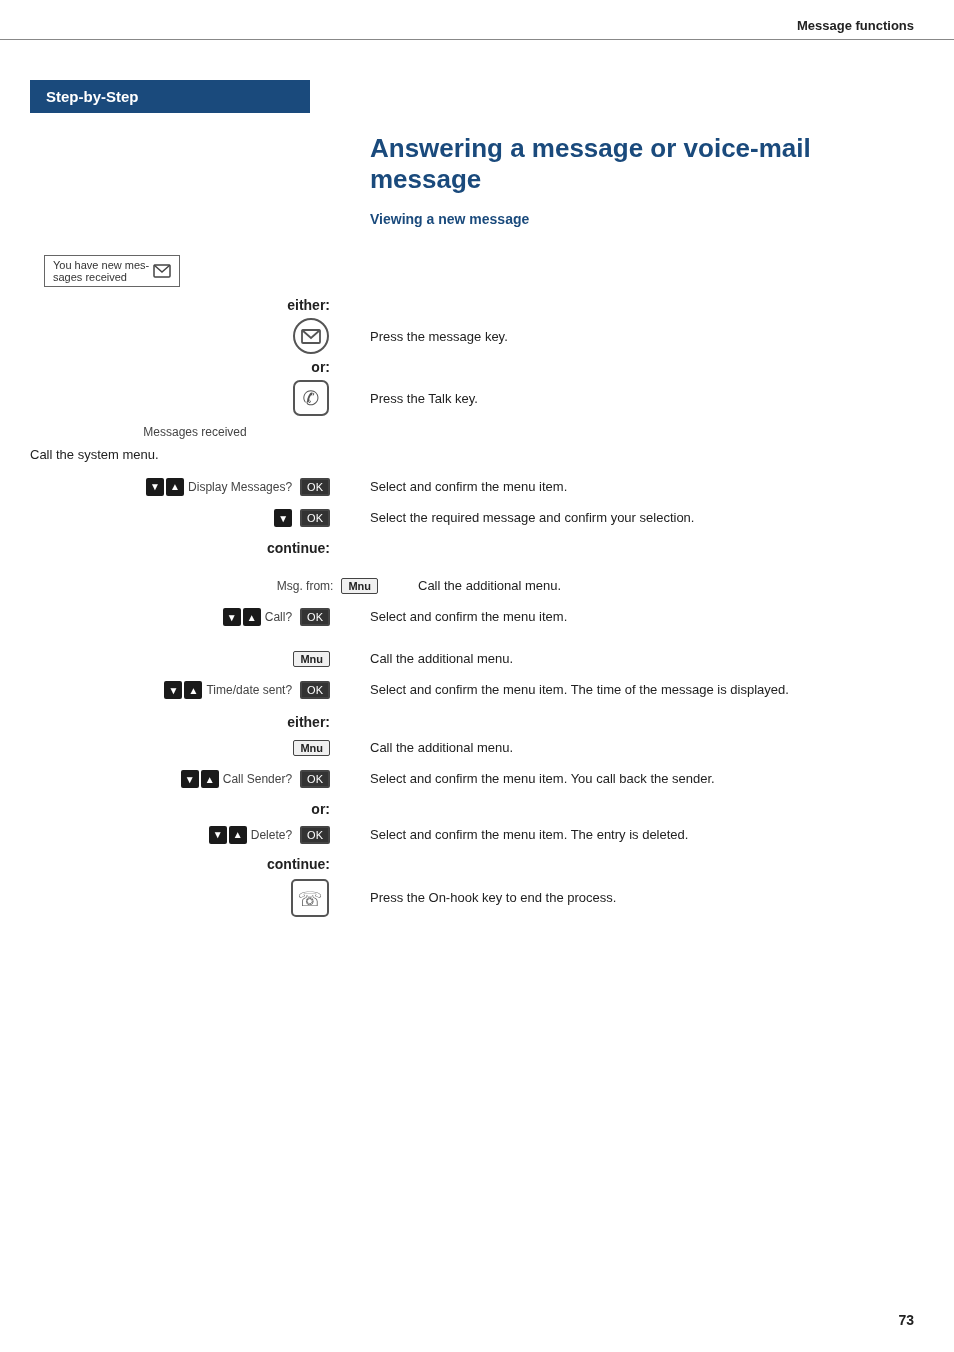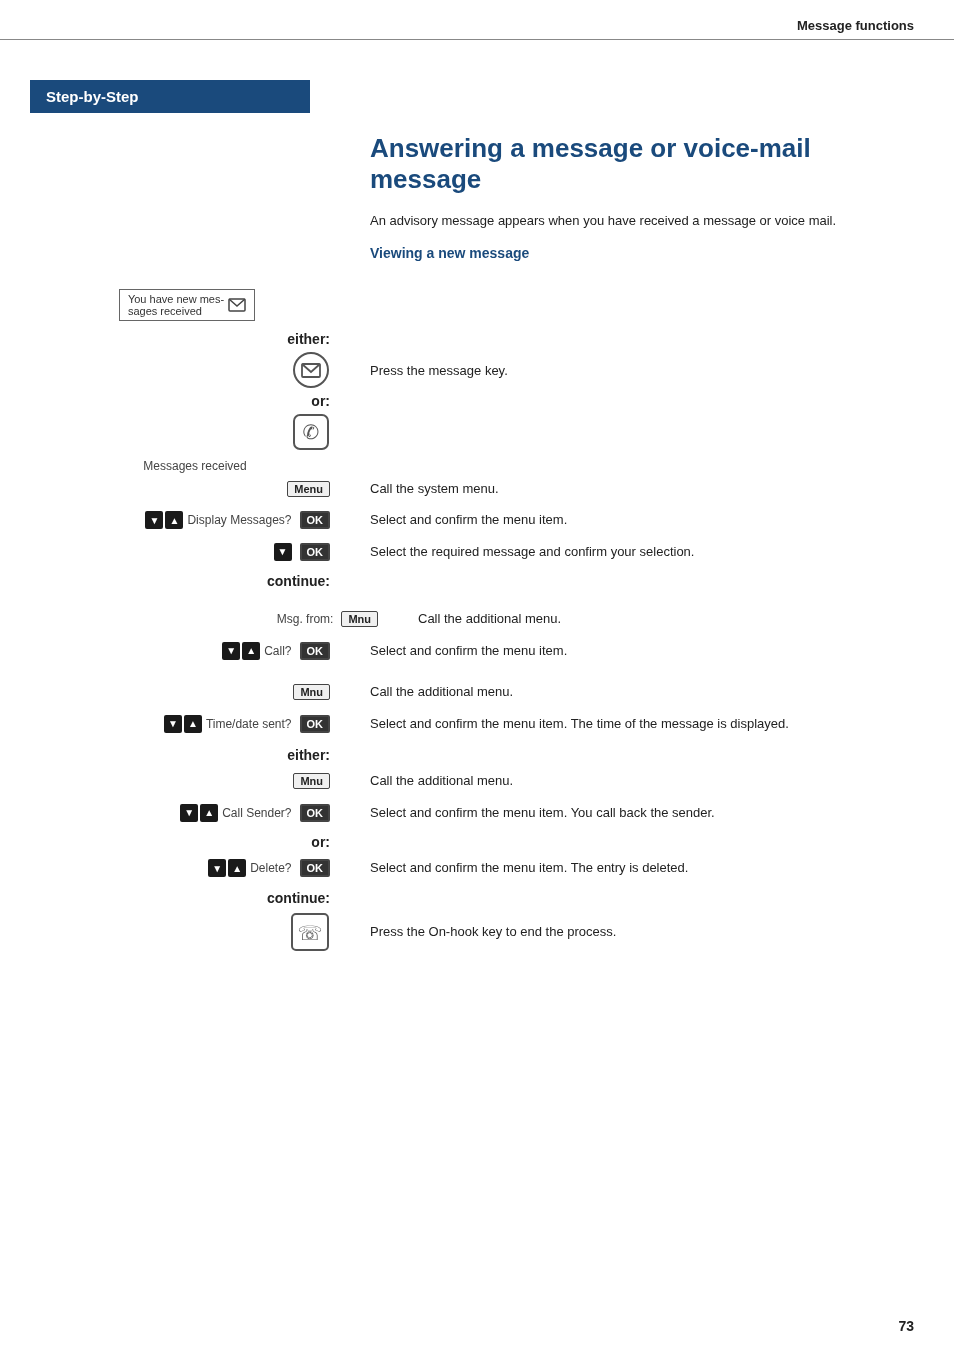--- a/index.html
+++ b/index.html
@@ -107,21 +107,21 @@
       background: #f0f0f0;
       border-radius: 2px;
       display: inline-block;
       margin-left: 4px;
     }
 
     .btn-ok {
       border: 2px solid #444;
       padding: 1px 5px;
       font-size: 11px;
-      font-weight: bold;
+      font-weight: normal;
       color: #fff;
       background: #333;
       border-radius: 2px;
       display: inline-block;
       margin-left: 4px;
     }
 
     
     .arrows {
       display: inline-flex;
@@ -136,21 +136,21 @@
       color: #fff;
       font-size: 10px;
       display: inline-flex;
       align-items: center;
       justify-content: center;
       border-radius: 2px;
     }
 
     .page-number {
       position: absolute;
-      bottom: 18px;
+      bottom: 24px;
       right: 40px;
       font-weight: bold;
       font-size: 14px;
     }
 
     
     .row-wrapper {
       display: flex;
       width: 100%;
     }
@@ -182,27 +182,26 @@
   <div style="display:flex; padding-left:30px; margin-top:20px;">
     <div class="step-by-step-header">Step-by-Step</div>
   </div>
 
   <div style="display:flex; width:100%;">
 
     <div style="width:340px; min-width:340px;"></div>
 
     <div style="flex:1; padding: 20px 40px 0 30px;">
       <div class="main-title">Answering a message or voice-mail message</div>
-      <div class="intro-text">An advisory message appears when you have received a message or voice mail.</div>
       <div class="section-subtitle">Viewing a new message</div>
     </div>
   </div>
 
   <div class="row-wrapper" style="margin-top:18px;">
-    <div class="step-left" style="justify-content:center; padding-left:44px;">
+    <div class="step-left" style="justify-content:flex-start; padding-left:44px;">
       <div class="new-msgs-display">
         <span style="font-size:11px;">You have new mes-<br>sages received</span>
 
         <svg width="18" height="14" viewBox="0 0 18 14">
           <rect x="1" y="1" width="16" height="12" rx="1" fill="none" stroke="#444" stroke-width="1.5"></rect>
           <polyline points="1,1 9,8 17,1" fill="none" stroke="#444" stroke-width="1.5"></polyline>
         </svg>
       </div>
     </div>
     <div class="step-right" style="padding-top:6px;"></div>
@@ -237,33 +236,33 @@
   </div>
 
   <div class="row-wrapper" style="margin-top:4px;">
     <div class="step-left">
 
       <svg width="38" height="38" viewBox="0 0 38 38">
         <rect x="2" y="2" width="34" height="34" rx="6" fill="none" stroke="#555" stroke-width="2"></rect>
         <text x="19" y="26" text-anchor="middle" font-size="20" fill="#555" font-family="Arial">✆</text>
       </svg>
     </div>
+    <div class="step-right" style="padding-top:10px;">
+      <span>Press the Talk key.</span>
+    </div>
   </div>
 
   <div class="row-wrapper" style="margin-top:8px;">
     <div class="step-left" style="justify-content:center; padding-left:60px;">
       <span class="msg-received-label">Messages received</span>
     </div>
     <div class="step-right"></div>
   </div>
 
   <div class="row-wrapper" style="margin-top:2px;">
-    <div class="step-left">
-      <span class="btn-menu">Menu</span>
-    </div>
     <div class="step-right">
       <span>Call the system menu.</span>
     </div>
   </div>
 
   <div class="row-wrapper" style="margin-top:4px;">
     <div class="step-left">
       <div class="arrows">
         <span class="arrow-icon">▼</span>
         <span class="arrow-icon">▲</span>

